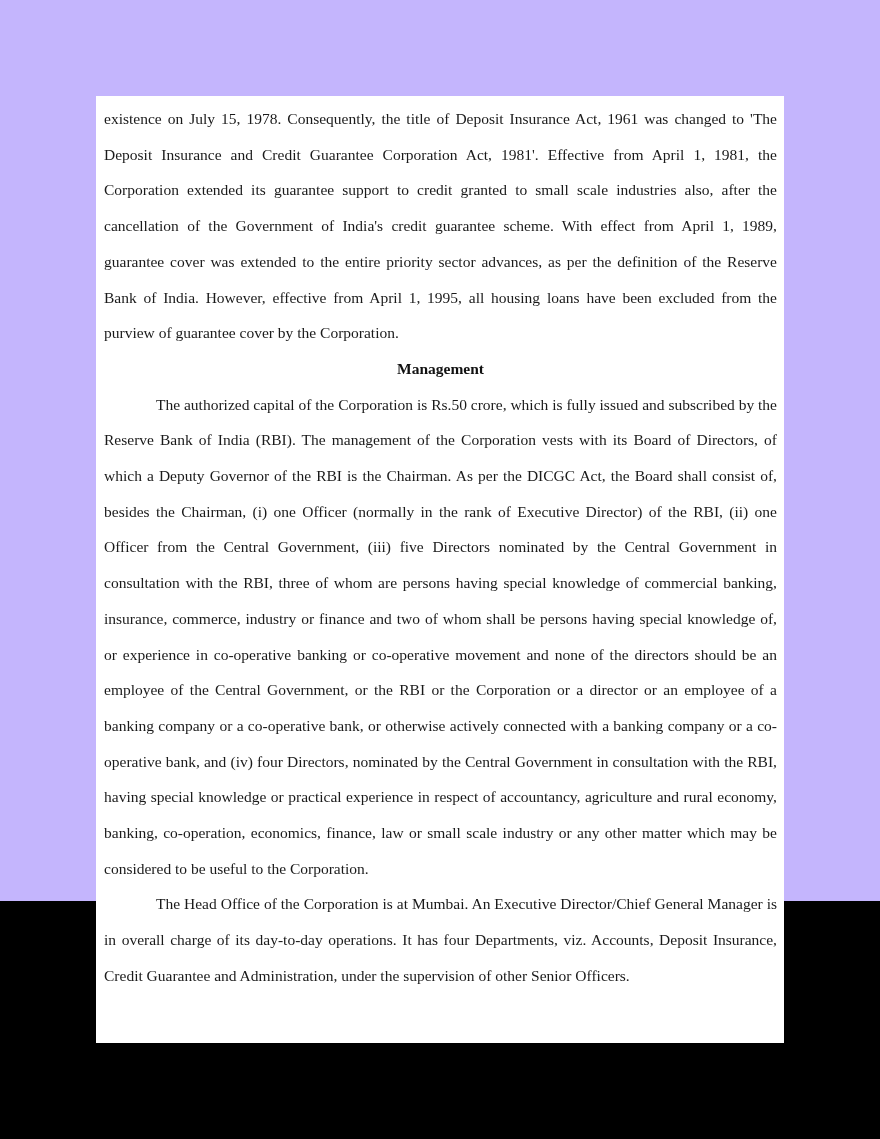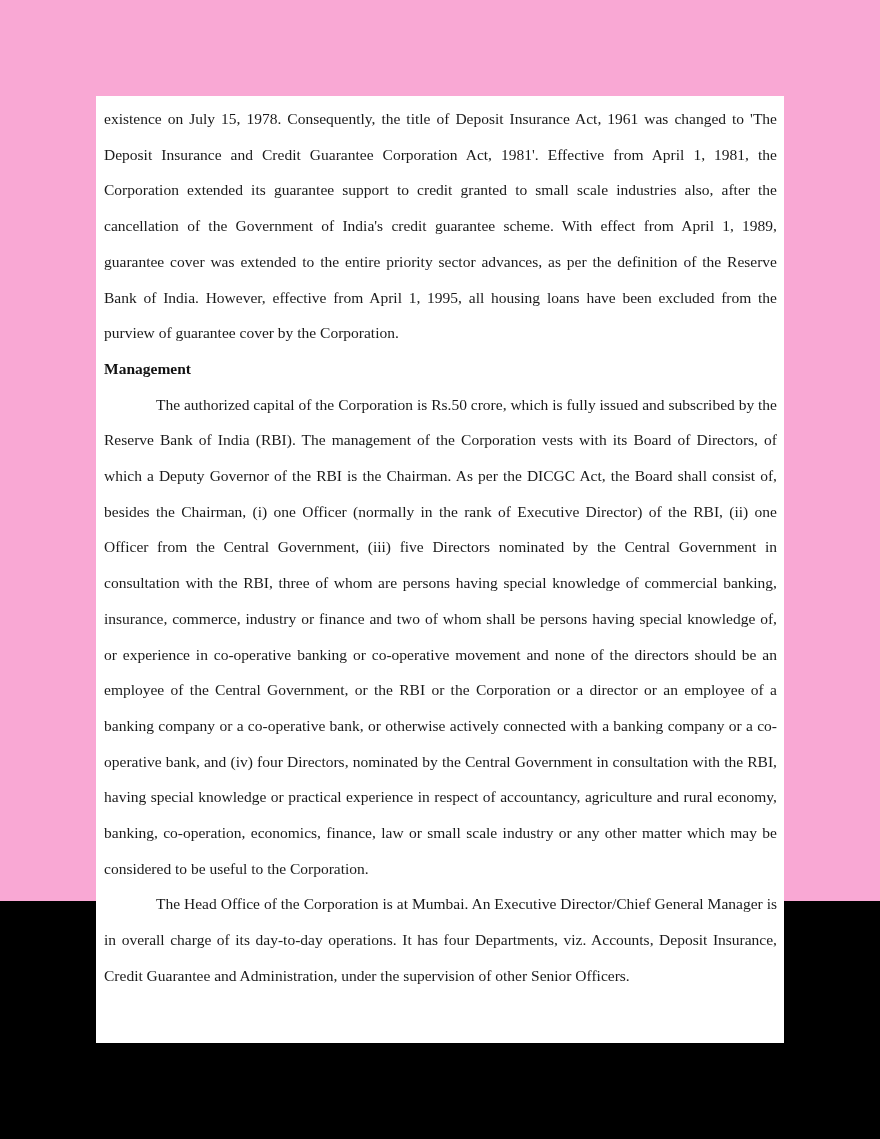--- a/index.html
+++ b/index.html
@@ -7,21 +7,21 @@
     padding: 0;
     background: #000000;
     width: 880px;
     height: 1139px;
     overflow: hidden;
   }
   .canvas {
     position: relative;
     width: 880px;
     height: 901px;
-    background: #f9a8d4;
+    background: #c4b5fd;
   }
   .page {
     position: absolute;
     left: 96px;
     top: 96px;
     width: 688px;
     height: 947px;
     background: #ffffff;
     box-sizing: border-box;
     padding: 5px 7px 0 8px;
@@ -33,21 +33,21 @@
     font-size: 15.5px;
     line-height: 35.7px;
     text-align: justify;
     color: #1a1a1a;
   }
   .page p.indent {
     text-indent: 52px;
   }
   .page p.heading {
     font-weight: bold;
-    text-align: left;
+    text-align: center;
     color: #111111;
   }
 </style>
 </head>
 <body>
 
 <div class="canvas">
   <div class="page">
     <p>existence on July 15, 1978. Consequently, the title of Deposit Insurance Act, 1961 was changed to 'The Deposit Insurance and Credit Guarantee Corporation Act, 1981'.  Effective from April 1, 1981, the Corporation extended its guarantee support to credit granted to small scale industries also, after the cancellation of the Government of India's credit guarantee scheme. With effect from April 1, 1989, guarantee cover was extended to the entire priority sector advances, as per the definition of the Reserve Bank of India. However, effective from April 1, 1995, all housing loans have been excluded from the purview of guarantee cover by the Corporation.</p>
     <p class="heading">Management</p>

